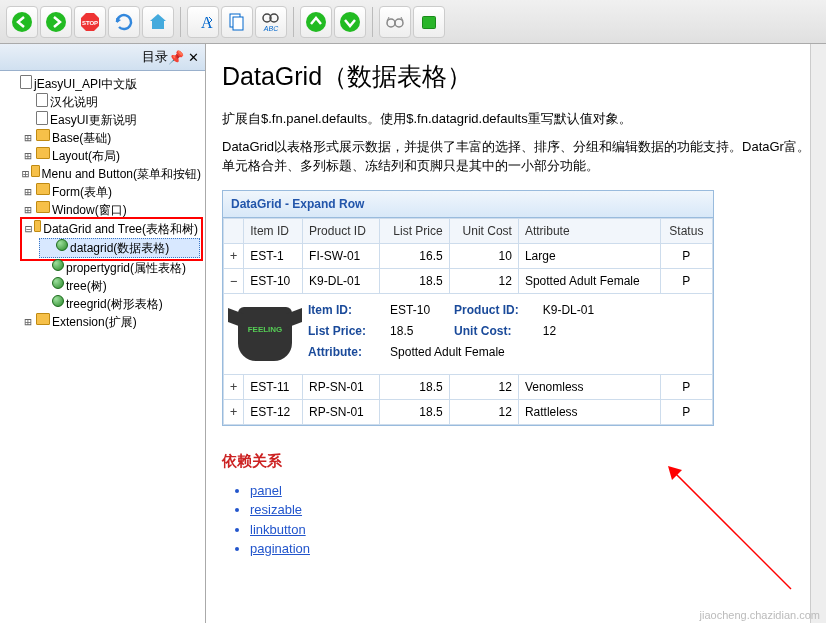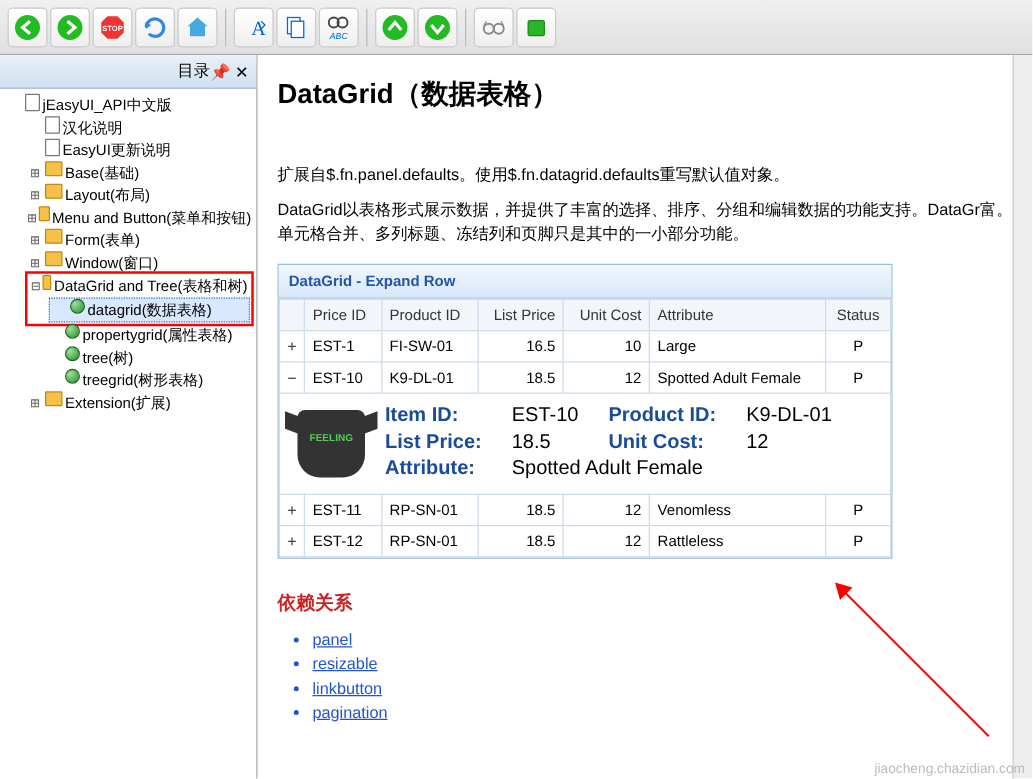--- a/index.html
+++ b/index.html
@@ -16,39 +16,39 @@
 .tree > ul { padding-left: 2px; }
 .tree li { white-space: nowrap; }
 .tree .row { display: flex; align-items: flex-start; gap: 2px; padding: 0 2px; cursor: default; }
 .tree .exp { width: 12px; text-align:center; color:#666; font-family: monospace; }
 .tree .folder { width:14px; height:12px; background:#f6c049; border:1px solid #c08a12; border-radius:1px; }
 .tree .book { width:12px; height:14px; background:#fff; border:1px solid #777; border-radius:1px; }
 .tree .globe { width:12px; height:12px; border-radius:50%; background: radial-gradient(circle at 30% 30%, #9de09d, #2a8a2a); border:1px solid #1a6a1a; }
 .tree .sel { background:#d8e8ff; border:1px dotted #3a76c5; }
 .highlight-box { border: 2px solid red; padding: 1px; margin: -2px 0; }
 .content { flex: 1; padding: 16px 4px 16px 16px; overflow: hidden; position: relative; }
-.content h1 { font-size: 22px; font-weight: bold; margin-bottom: 40px; }
+.content h1 { font-size: 25px; font-weight: normal; margin-bottom: 16px; }
 .content p { font-size: 13px; margin-bottom: 8px; line-height: 1.5; }
 .panel { border: 1px solid #99bbdd; margin-top: 14px; width: 492px; }
 .panel-title { background: linear-gradient(#f0f6fc, #d8e8f8); color: #2255aa; font-weight: bold; padding: 6px 8px; border-bottom: 1px solid #99bbdd; font-size: 12px; }
 .grid { width:100%; }
 .grid table { border-collapse: collapse; width: 100%; font-size: 12px; }
 .grid th, .grid td { border: 1px solid #cddcec; padding: 5px 6px; text-align: left; white-space: nowrap; }
 .grid th { background: #f2f6fb; font-weight: normal; color:#333; }
 .grid .num { text-align: right; }
 .grid .center { text-align: center; }
 .exp-cell { text-align:center; width:20px; color:#444; font-family: monospace; }
 .detail-row td { background: #fff; }
 .detail { display:flex; gap:12px; padding:4px; }
 .tshirt { width:54px; height:54px; background:#333; border-radius:6px 6px 18px 18px; position:relative; margin:4px; }
 .tshirt::before, .tshirt::after { content:''; position:absolute; top:4px; width:16px; height:14px; background:#333; }
 .tshirt::before { left:-10px; transform:skewY(20deg); }
 .tshirt::after { right:-10px; transform:skewY(-20deg); }
 .tshirt .txt { position:absolute; top:18px; left:0; right:0; text-align:center; color:#5c5; font-size:8px; font-weight:bold; }
-.detail-grid { display:grid; grid-template-columns: auto auto auto auto; gap: 2px 24px; font-size: 16px; }
+.detail-grid { display:grid; grid-template-columns: auto auto auto auto; gap: 2px 24px; font-size: 12px; }
 .detail-grid .lbl { color:#1a4a9a; font-weight:bold; }
 .detail-grid .wide { grid-column: span 3; }
 .deps { margin-top: 26px; }
 .deps h2 { color:#cc2222; font-size:15px; font-weight:bold; margin-bottom:10px; }
 .deps ul { padding-left: 28px; }
 .deps li { color:#2255cc; text-decoration: underline; line-height: 1.5; font-size:13px; }
 .deps li span { cursor: pointer; }
 .scrollbar { position:absolute; top:0; right:0; width:16px; height:100%; background:#eee; border-left:1px solid #ccc; }
 .watermark { position:absolute; right:6px; bottom:2px; font-size:11px; color:#bbb; }
 svg { display:block; }
@@ -257,21 +257,21 @@
     <p>扩展自$.fn.panel.defaults。使用$.fn.datagrid.defaults重写默认值对象。</p>
     <p>DataGrid以表格形式展示数据，并提供了丰富的选择、排序、分组和编辑数据的功能支持。DataGr富。单元格合并、多列标题、冻结列和页脚只是其中的一小部分功能。</p>
 
     <div class="panel">
       <div class="panel-title">DataGrid - Expand Row</div>
       <div class="grid">
         <table>
           <tbody>
               <tr>
             <th></th>
-            <th>Price ID</th>
+            <th>Item ID</th>
             <th>Product ID</th>
             <th class="num">List Price</th>
             <th class="num">Unit Cost</th>
             <th>Attribute</th>
             <th class="center">Status</th>
           </tr>
           <tr>
             <td class="exp-cell">+</td>
             <td>EST-1</td>
             <td>FI-SW-01</td>

